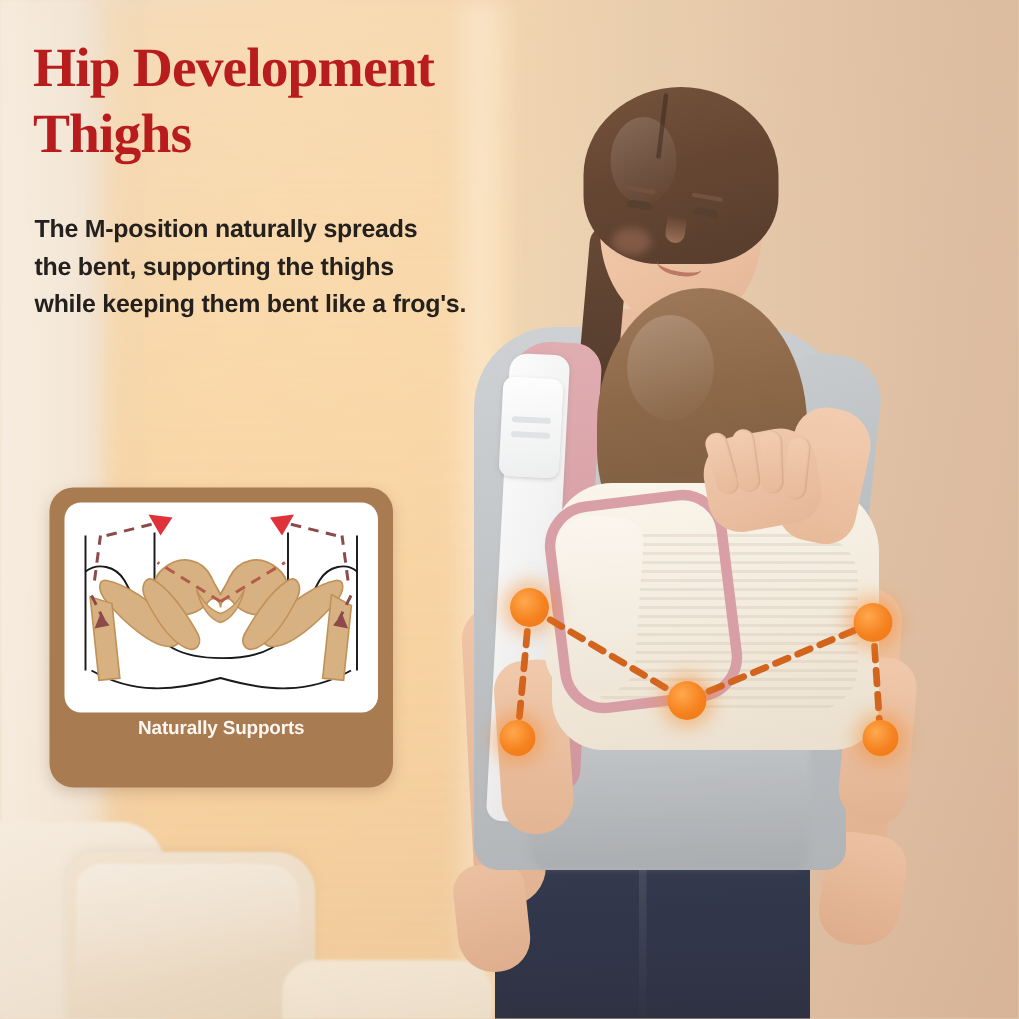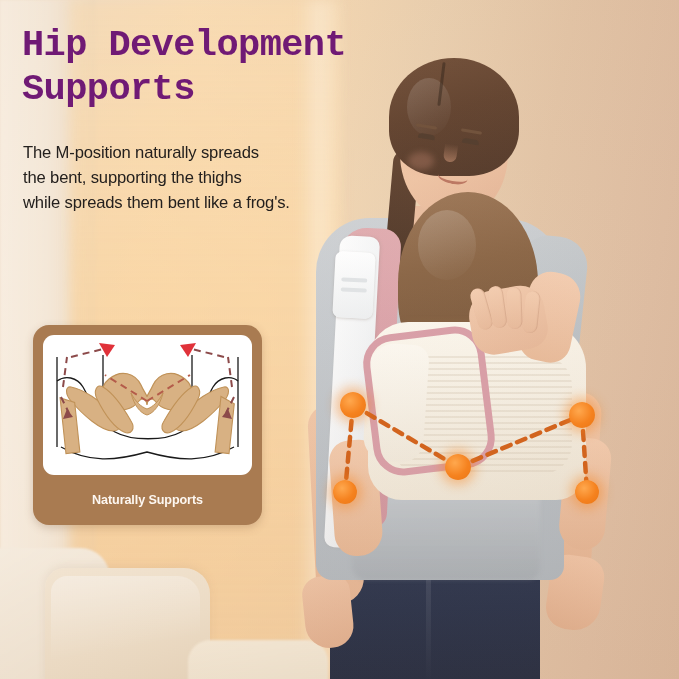--- a/index.html
+++ b/index.html
@@ -253,45 +253,45 @@
   .photo-soft{
     position:absolute;inset:0;
     background:radial-gradient(120% 90% at 62% 40%,rgba(255,255,255,.05),rgba(190,150,115,.12) 100%);
     pointer-events:none;
   }
 
   
   .title{
     position:absolute;left:22px;top:24px;width:380px;
     font-size:37px;font-weight:700;line-height:1.18;
-    letter-spacing:-.6px;color:#701a75;
-    font-family:Liberation Mono, monospace;
+    letter-spacing:-.6px;color:#b91c1c;
+    font-family:Liberation Serif, serif;
   }
   .title span{display:block;}
   .subtitle{
     position:absolute;left:23px;top:141px;width:340px;
-    font-size:16.6px;font-weight:400;line-height:1.5;
+    font-size:16.6px;font-weight:700;line-height:1.5;
     color:#24201e;letter-spacing:-.15px;
   }
   .subtitle span{display:block;}
 
   
   .inset-card{
     position:absolute;left:33px;top:325px;width:229px;height:200px;
     background:#a97b51;border-radius:16px;
     box-shadow:0 3px 9px rgba(120,85,55,.25);
   }
   .inset-inner{
     position:absolute;left:10px;top:10px;width:209px;height:140px;
     background:#ffffff;border-radius:11px;overflow:hidden;
   }
   .inset-caption{
     position:absolute;left:0;top:152px;width:229px;
     text-align:center;color:#fdf7f1;
-    font-size:12.6px;font-weight:700;line-height:1.32;letter-spacing:-.1px;margin-top:15px;
+    font-size:12.6px;font-weight:700;line-height:1.32;letter-spacing:-.1px;
   }
   .inset-caption span{display:block;}
 
   
   .overlay{position:absolute;inset:0;pointer-events:none;}
   .odot{
     position:absolute;border-radius:50%;
     background:radial-gradient(circle at 38% 34%,#ffa84e 0%,#f5821f 55%,#ea7615 100%);
     box-shadow:0 0 11px 5px rgba(245,130,31,.42);
   }
@@ -371,27 +371,27 @@
   <div class="overlay" id="mpos-dots">
       <div class="odot" style="left: 340px; top: 392px; height: 26px; width: 26px;"></div>
       <div class="odot" style="left: 333px; top: 480px; height: 24px; width: 24px;"></div>
       <div class="odot" style="left: 445px; top: 454px; height: 26px; width: 26px;"></div>
       <div class="odot" style="left: 569px; top: 402px; height: 26px; width: 26px;"></div>
       <div class="odot" style="left: 575px; top: 480px; height: 24px; width: 24px;"></div>
     </div>
 
   <div class="title">
     <span>Hip Development</span>
-    <span>Supports</span>
+    <span>Thighs</span>
   </div>
 
   <div class="subtitle">
     <span>The M-position naturally spreads</span>
     <span>the bent, supporting the thighs</span>
-    <span>while spreads them bent like a frog's.</span>
+    <span>while keeping them bent like a frog's.</span>
   </div>
 
   <div class="inset-card">
     <div class="inset-inner">
       <svg width="209" height="140" viewBox="0 0 209 140">
 
         <g stroke="#1a1a1a" stroke-width="1.3" fill="none">
           <path d="M14,22 L14,112"></path>
           <path d="M195,22 L195,112"></path>
           <path d="M60,20 L60,56"></path>

